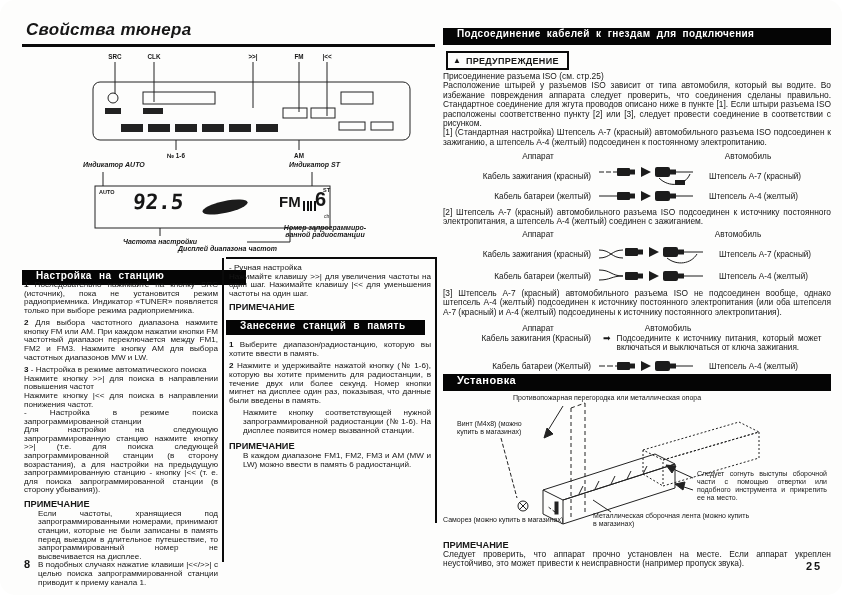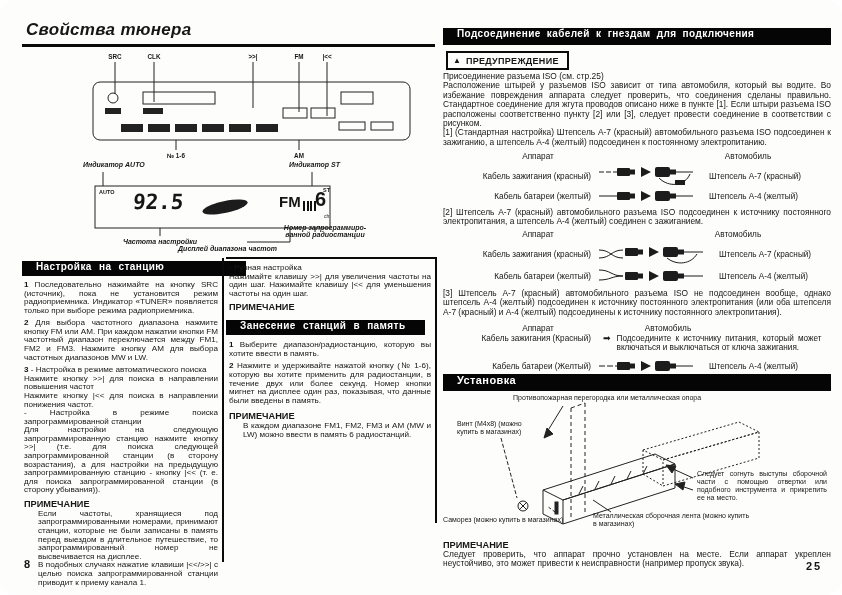--- a/index.html
+++ b/index.html
@@ -97,21 +97,21 @@
     </span>
     <span class="abs" style="left:240px;top:28px;font-size:20px;font-weight:bold;">6</span>
     <span class="abs" style="left:248px;top:27px;font-size:5.5px;font-weight:bold;">ST</span>
     <span class="abs" style="left:249px;top:53px;font-size:5px;">ch</span>
     <span class="abs capi" style="left:25px;top:78px;width:120px;text-align:center;">Частота настройки</span>
     <span class="abs capi" style="left:85px;top:85px;width:135px;text-align:center;">Дисплей диапазона частот</span>
     <span class="abs capi pre" style="left:190px;top:64px;width:120px;text-align:center;">Номер запрограммиро-
 ванной радиостанции</span>
   </div>
 
-  <div class="abs bar" style="left:22px;top:261px;width:196px;height:15px;font-size:10px;">
+  <div class="abs bar" style="left:22px;top:270px;width:196px;height:15px;font-size:10px;">
     <span>Настройка на станцию</span>
   </div>
 
   <div class="abs" style="left:24px;top:281px;width:194px;">
     <p class="txt"><b>1</b> <span>Последовательно нажимайте на кнопку SRC (источник), пока не установится режим радиоприемника. Индикатор «TUNER» появляется только при выборе режима радиоприемника.</span></p>
     <p class="txt"><b>2</b> <span>Для выбора частотного диапазона нажмите кнопку FM или AM. При каждом нажатии кнопки FM частотный диапазон переключается между FM1, FM2 и FM3. Нажмите кнопку AM для выбора частотных диапазонов MW и LW.</span></p>
     <p class="txt"><b>3</b> <span class="pre">- Настройка в режиме автоматического поиска
 Нажмите кнопку &gt;&gt;| для поиска в направлении повышения частот
 Нажмите кнопку |&lt;&lt; для поиска в направлении понижения частот.
 - Настройка в режиме поиска запрограммированной станции
@@ -129,20 +129,21 @@
 
   <div class="abs" style="left:229px;top:264px;width:202px;">
     <p class="txt pre">- Ручная настройка
 Нажимайте клавишу &gt;&gt;| для увеличения частоты на один шаг. Нажимайте клавишу |&lt;&lt; для уменьшения частоты на один шаг.</p>
     <div class="noteh">ПРИМЕЧАНИЕ</div>
     <div class="bar" style="height:15px;font-size:10px;margin:8px 0 6px -3px;width:199px;box-sizing:border-box;">
       <span>Занесение станций в память</span>
     </div>
     <p class="txt"><b>1</b> <span>Выберите диапазон/радиостанцию, которую вы хотите ввести в память.</span></p>
     <p class="txt"><b>2</b> <span>Нажмите и удерживайте нажатой кнопку (№ 1-6), которую вы хотите применить для радиостанции, в течение двух или более секунд. Номер кнопки мигнет на дисплее один раз, показывая, что данные были введены в память.</span></p>
+    <p class="txt ind">Нажмите кнопку соответствующей нужной запрограммированной радиостанции (№ 1-6). На дисплее появится номер вызванной станции.</p>
     <div class="noteh" style="margin-top:6px;">ПРИМЕЧАНИЕ</div>
     <p class="txt ind">В каждом диапазоне FM1, FM2, FM3 и AM (MW и LW) можно ввести в память 6 радиостанций.</p>
   </div>
 
   <div class="abs bar" style="left:443px;top:28px;width:388px;height:17px;font-size:10px;word-spacing:3px;box-sizing:border-box;">
     <span>Подсоединение кабелей к гнездам для подключения</span>
   </div>
 
   <div class="abs" style="left:446px;top:51px;border:2px solid #0a0a0a;padding:1px 8px 1px 5px;display:flex;align-items:center;gap:5px;height:13px;">
     <span style="font-size:8px;line-height:1;">▲</span>

